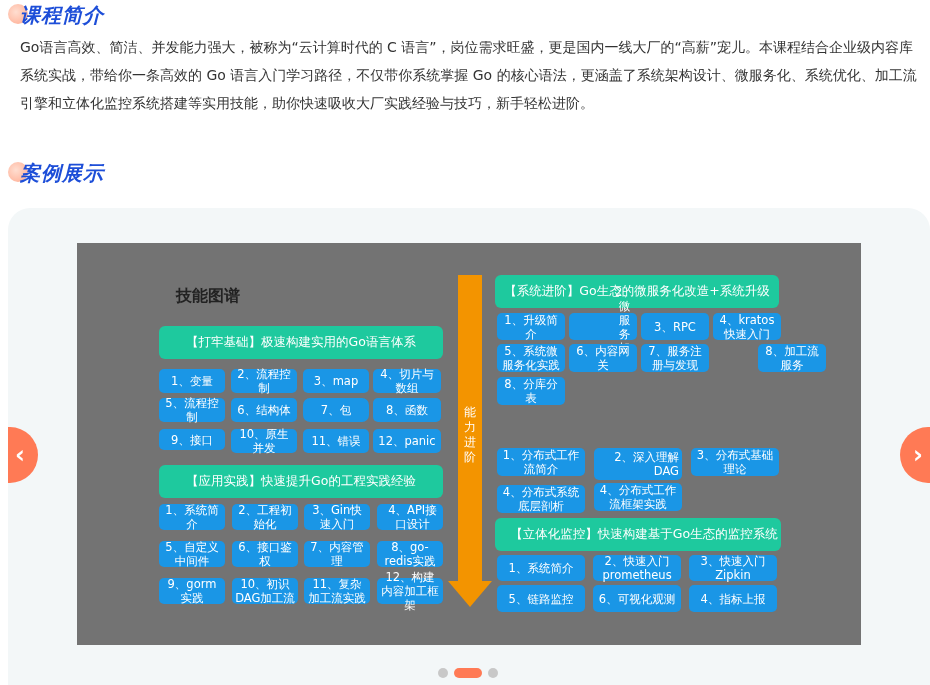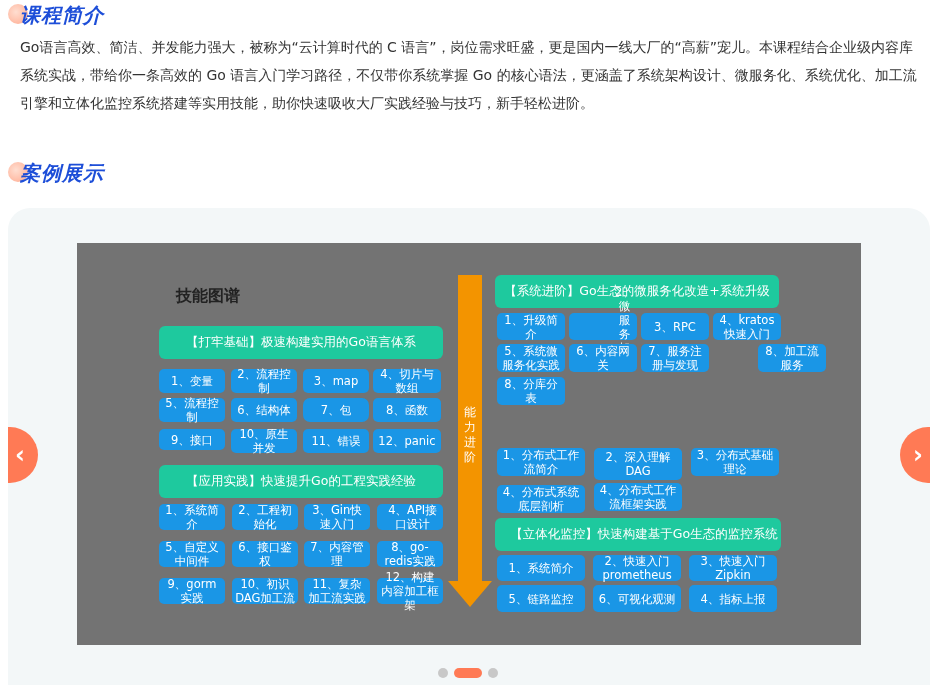--- a/index.html
+++ b/index.html
@@ -90,21 +90,21 @@
   <div class="tile" style="left:492px;top:70px;width:68px;height:27px;padding-left:46px;">2、微服务架构</div>
   <div class="tile" style="left:564px;top:70px;width:68px;height:27px;">3、RPC</div>
   <div class="tile" style="left:636px;top:70px;width:68px;height:27px;">4、kratos快速入门</div>
   <div class="tile" style="left:420px;top:101px;width:68px;height:28px;">5、系统微服务化实践</div>
   <div class="tile" style="left:492px;top:101px;width:68px;height:28px;">6、内容网关</div>
   <div class="tile" style="left:564px;top:101px;width:68px;height:28px;">7、服务注册与发现</div>
   <div class="tile" style="left:636px;top:101px;width:68px;height:28px;margin-left:45px;">8、加工流服务</div>
   <div class="tile" style="left:420px;top:134px;width:68px;height:28px;">8、分库分表</div>
 
   <div class="tile" style="left:420px;top:205px;width:88px;height:28px;">1、分布式工作流简介</div>
-  <div class="tile" style="left:517px;top:205px;width:88px;height:32px;">2、深入理解DAG</div>
+  <div class="tile" style="left:517px;top:205px;width:88px;height:32px;text-align:right;">2、深入理解DAG</div>
   <div class="tile" style="left:614px;top:205px;width:88px;height:28px;">3、分布式基础理论</div>
   <div class="tile" style="left:420px;top:242px;width:88px;height:28px;">4、分布式系统底层剖析</div>
   <div class="tile" style="left:517px;top:240px;width:88px;height:28px;">4、分布式工作流框架实践</div>
 
   <div class="hdr" style="left:418px;top:275px;width:286px;padding-left:12px;">【立体化监控】快速构建基于Go生态的监控系统</div>
   <div class="tile" style="left:420px;top:312px;width:88px;height:26px;">1、系统简介</div>
   <div class="tile" style="left:516px;top:312px;width:88px;height:26px;">2、快速入门prometheus</div>
   <div class="tile" style="left:612px;top:312px;width:88px;height:26px;">3、快速入门Zipkin</div>
   <div class="tile" style="left:420px;top:342px;width:88px;height:27px;">5、链路监控</div>
   <div class="tile" style="left:516px;top:342px;width:88px;height:27px;">6、可视化观测</div>

